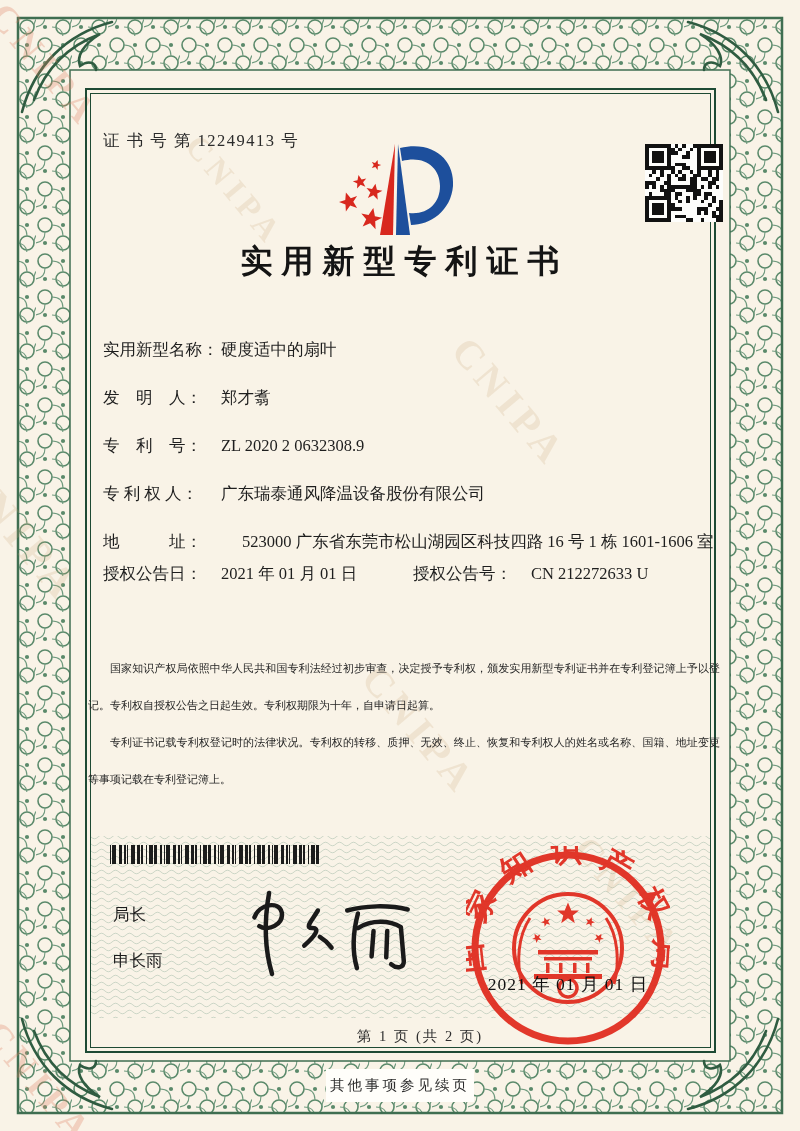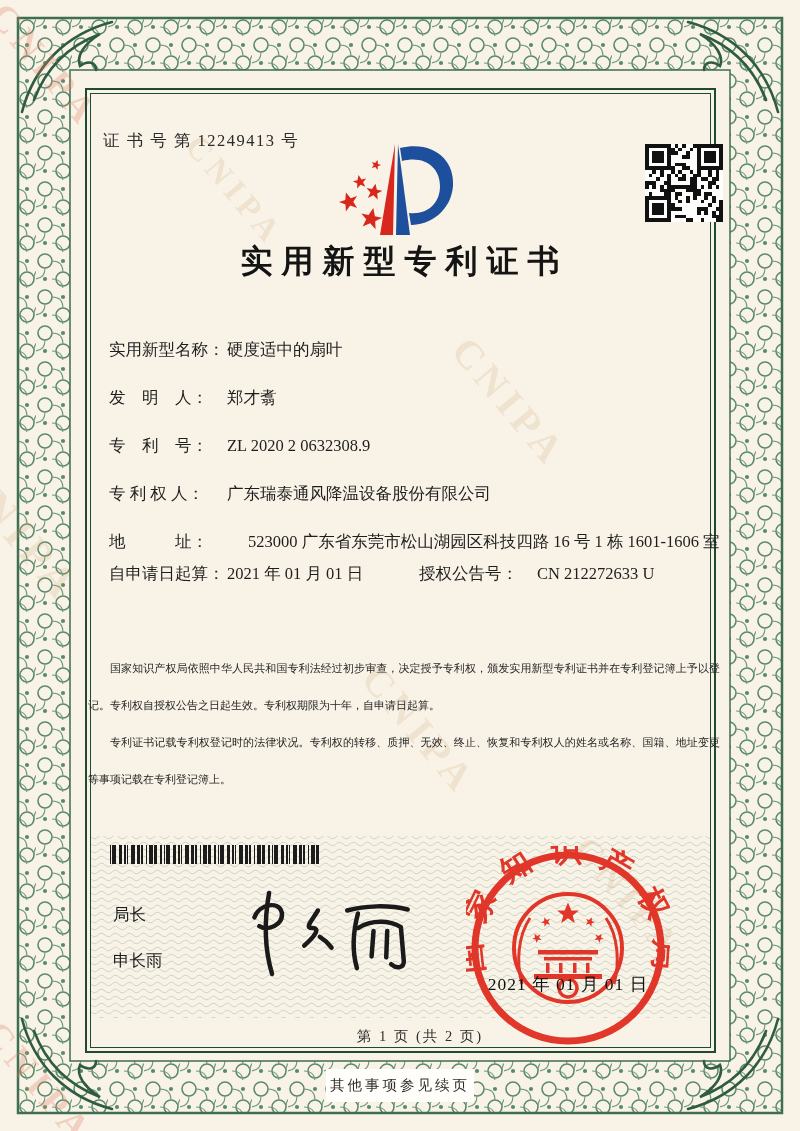--- a/index.html
+++ b/index.html
@@ -10,21 +10,21 @@
   .inner-frame::after{content:"";position:absolute;inset:3px;border:1px solid #1e4a34;}
   .watermark{position:absolute;font-family:"Liberation Serif",serif;font-weight:bold;letter-spacing:6px;
     transform:rotate(50deg);transform-origin:left top;white-space:nowrap;pointer-events:none;}
   .wm-beige{color:rgba(201,166,121,0.20);}
   .wm-red{color:rgba(222,128,101,0.30);}
   .cert-no{position:absolute;left:103px;top:130px;font-size:16.5px;color:#2b2b2b;letter-spacing:1.5px;}
   .logo{position:absolute;left:328px;top:134px;width:166px;height:108px;}
   .qr{position:absolute;left:645px;top:144px;width:78px;height:78px;background:#fdfdfb;}
   .title{position:absolute;left:0;right:0;top:240px;text-align:center;font-size:32px;font-weight:bold;
     color:#141414;letter-spacing:9px;padding-left:9px;}
-  .fields{position:absolute;left:109px;top:336px;right:80px;font-size:16.5px;color:#1e1e1e;}
+  .fields{position:absolute;left:103px;top:336px;right:80px;font-size:16.5px;color:#1e1e1e;}
   .frow{display:flex;min-height:28px;line-height:28px;margin-bottom:20px;align-items:flex-start;}
   .flabel{flex:0 0 118px;white-space:nowrap;}
   .fvalue{flex:1;}
   .frow.addr{margin-bottom:4px;gap:21px;}
   .frow.addr .fvalue{max-width:478px;line-height:27px;}
   .fvalue.v1{flex:0 0 192px;}
   .body-text{position:absolute;left:88px;right:80px;top:650px;font-size:11px;line-height:37px;
     color:#262626;text-align:justify;}
   .body-text p{margin:0;text-indent:2em;}
   .barcode{position:absolute;left:110px;top:845px;width:210px;height:19px;}
@@ -260,21 +260,21 @@
     </div>
     <div class="frow">
       <span class="flabel">专 利 权 人：</span>
       <span class="fvalue">广东瑞泰通风降温设备股份有限公司</span>
     </div>
     <div class="frow addr">
       <span class="flabel">地　　　址：</span>
       <span class="fvalue">523000 广东省东莞市松山湖园区科技四路 16 号 1 栋 1601-1606 室</span>
     </div>
     <div class="frow">
-      <span class="flabel">自申请日起算：</span>
+      <span class="flabel">授权公告日：</span>
       <span class="fvalue v1">2021 年 01 月 01 日</span>
       <span class="flabel">授权公告号：</span>
       <span class="fvalue">CN 212272633 U</span>
     </div>
   </div>
 
   <div class="body-text">
     <p>国家知识产权局依照中华人民共和国专利法经过初步审查，决定授予专利权，颁发实用新型专利证书并在专利登记簿上予以登记。专利权自授权公告之日起生效。专利权期限为十年，自申请日起算。</p>
     <p>专利证书记载专利权登记时的法律状况。专利权的转移、质押、无效、终止、恢复和专利权人的姓名或名称、国籍、地址变更等事项记载在专利登记簿上。</p>
   </div>

